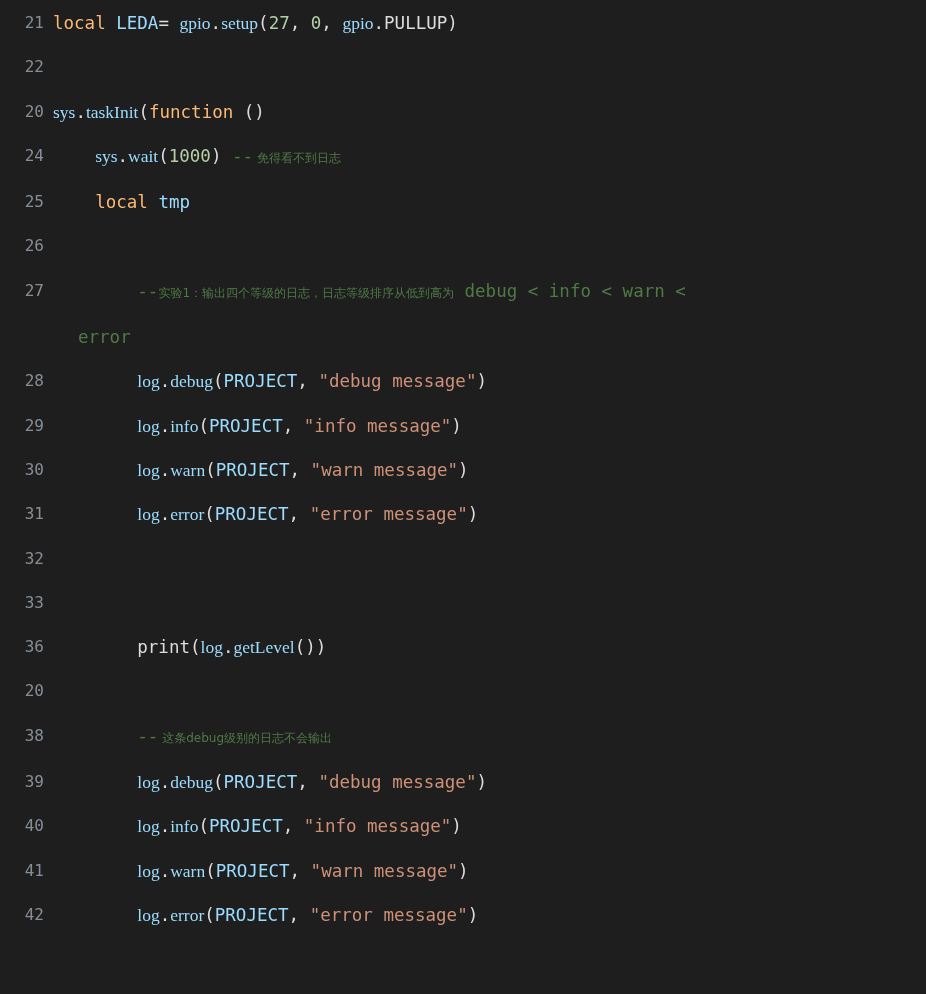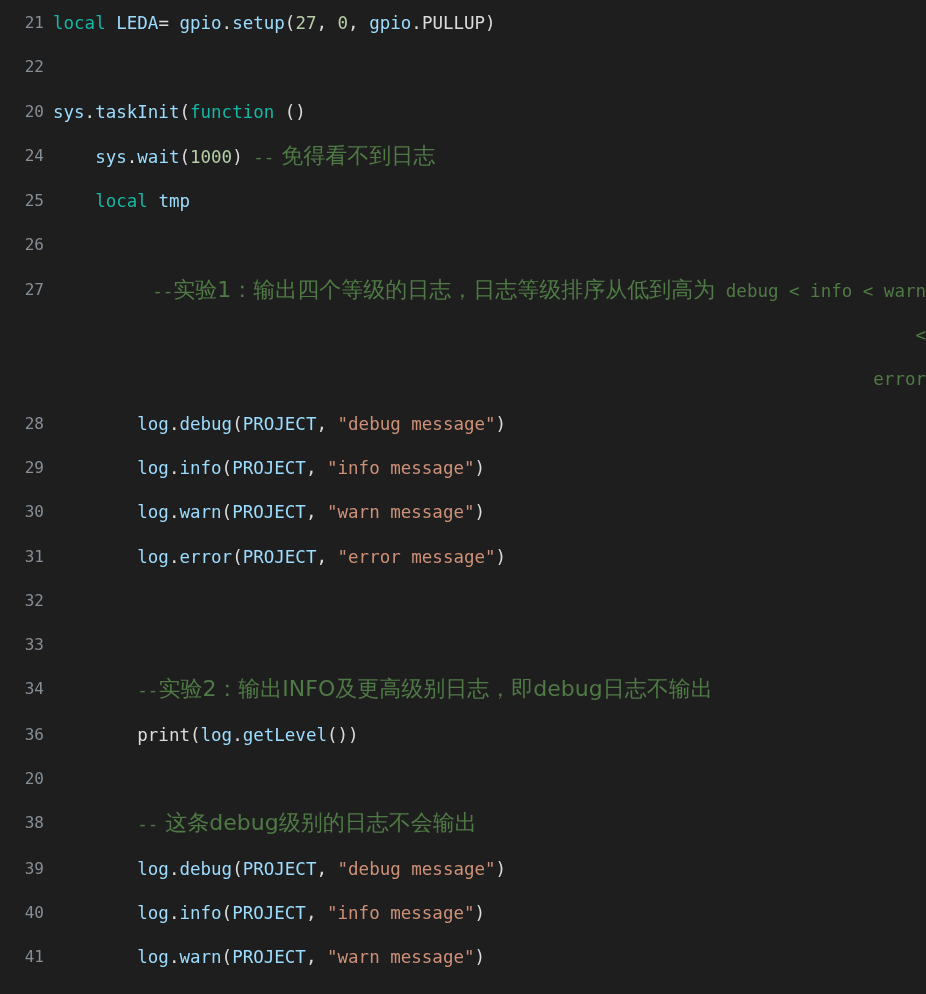--- a/index.html
+++ b/index.html
@@ -48,39 +48,38 @@
     padding-left: 9px;
     color: #d4d4d4;
     white-space: pre;
     overflow: visible;
   }
 
   
   .code.wrapped {
     white-space: pre-wrap;
     line-height: 44.3px;
-    text-align: right;
   }
   .wrap-row {
     display: block;
     line-height: 44.3px;
   }
   .wrap-row.cont {
     padding-left: 25px;
   }
 
   
-  .kw       { color: #14b8a6; }   
+  .kw       { color: #fdba74; }   
   .ident    { color: #9cdcfe; }   
-  .fn       { color: #9cdcfe; }   
+  .fn       { color: #9cdcfe; font-family: Liberation Serif, serif; }   
   .plain    { color: #dcdcdc; }   
   .num      { color: #b5cea8; }   
   .str      { color: #ce9178; }   
   .cmt      { color: #4f7a45; }   
-  .cmt-cjk  { color: #4f7a45; font-family: "DejaVu Sans", "Liberation Sans", sans-serif; font-size: 22px; }
+  .cmt-cjk  { color: #4f7a45; font-family: "DejaVu Sans", "Liberation Sans", sans-serif; font-size: 12px; }
 </style>
 </head>
 <body>
 
 <div id="editor">
 
   <div class="code-line">
     <div class="gutter">21</div>
     <div class="code"><span class="kw">local</span><span class="ident"> LEDA</span><span class="plain">= </span><span class="fn">gpio</span><span class="plain">.</span><span class="fn">setup</span><span class="plain">(</span><span class="num">27</span><span class="plain">, </span><span class="num">0</span><span class="plain">, </span><span class="fn">gpio</span><span class="plain">.</span><span class="plain">PULLUP</span><span class="plain">)</span></div>
   </div>
@@ -138,24 +137,20 @@
   <div class="code-line">
     <div class="gutter">32</div>
     <div class="code"></div>
   </div>
 
   <div class="code-line">
     <div class="gutter">33</div>
     <div class="code"></div>
   </div>
 
-  <div class="code-line">
-    <div class="gutter">34</div>
-    <div class="code"><span class="plain">        </span><span class="cmt">--</span><span class="cmt-cjk">实验2：输出INFO及更高级别日志，即debug日志不输出</span></div>
-  </div>
 
 
   <div class="code-line">
     <div class="gutter">36</div>
     <div class="code"><span class="plain">        </span><span class="plain">print</span><span class="plain">(</span><span class="fn">log</span><span class="plain">.</span><span class="fn">getLevel</span><span class="plain">())</span></div>
   </div>
 
   <div class="code-line">
     <div class="gutter">20</div>
     <div class="code"></div>

